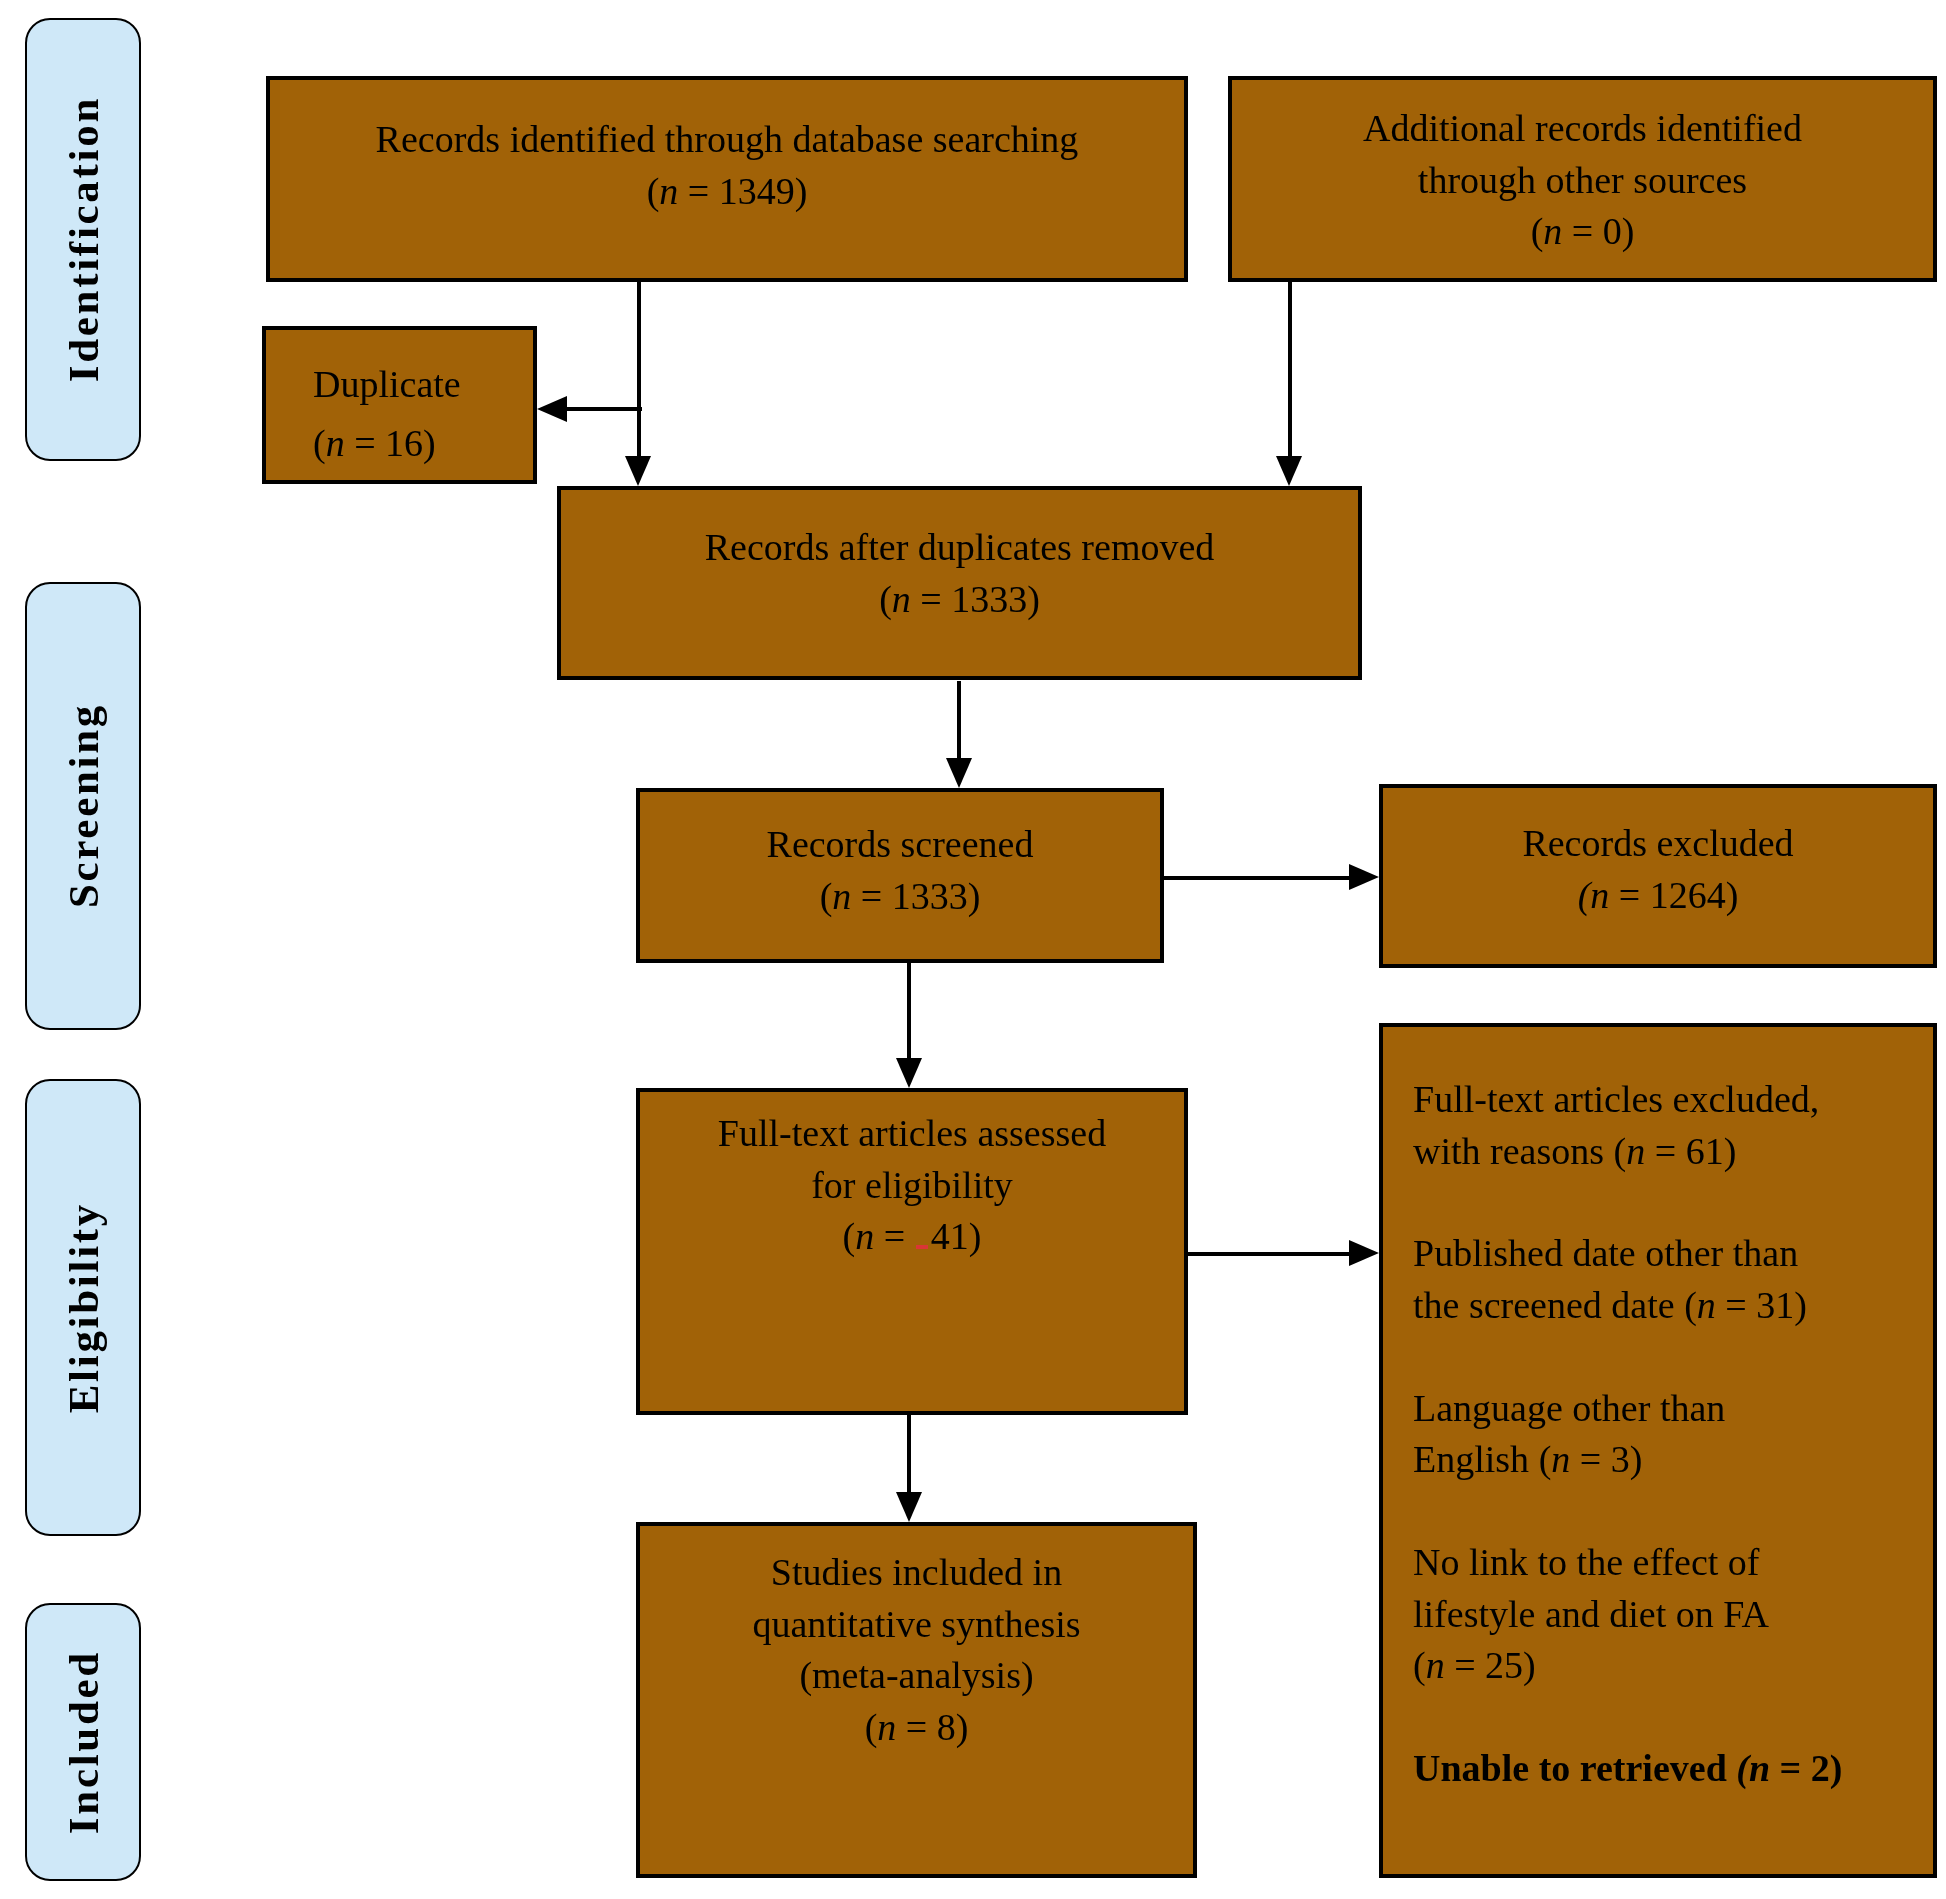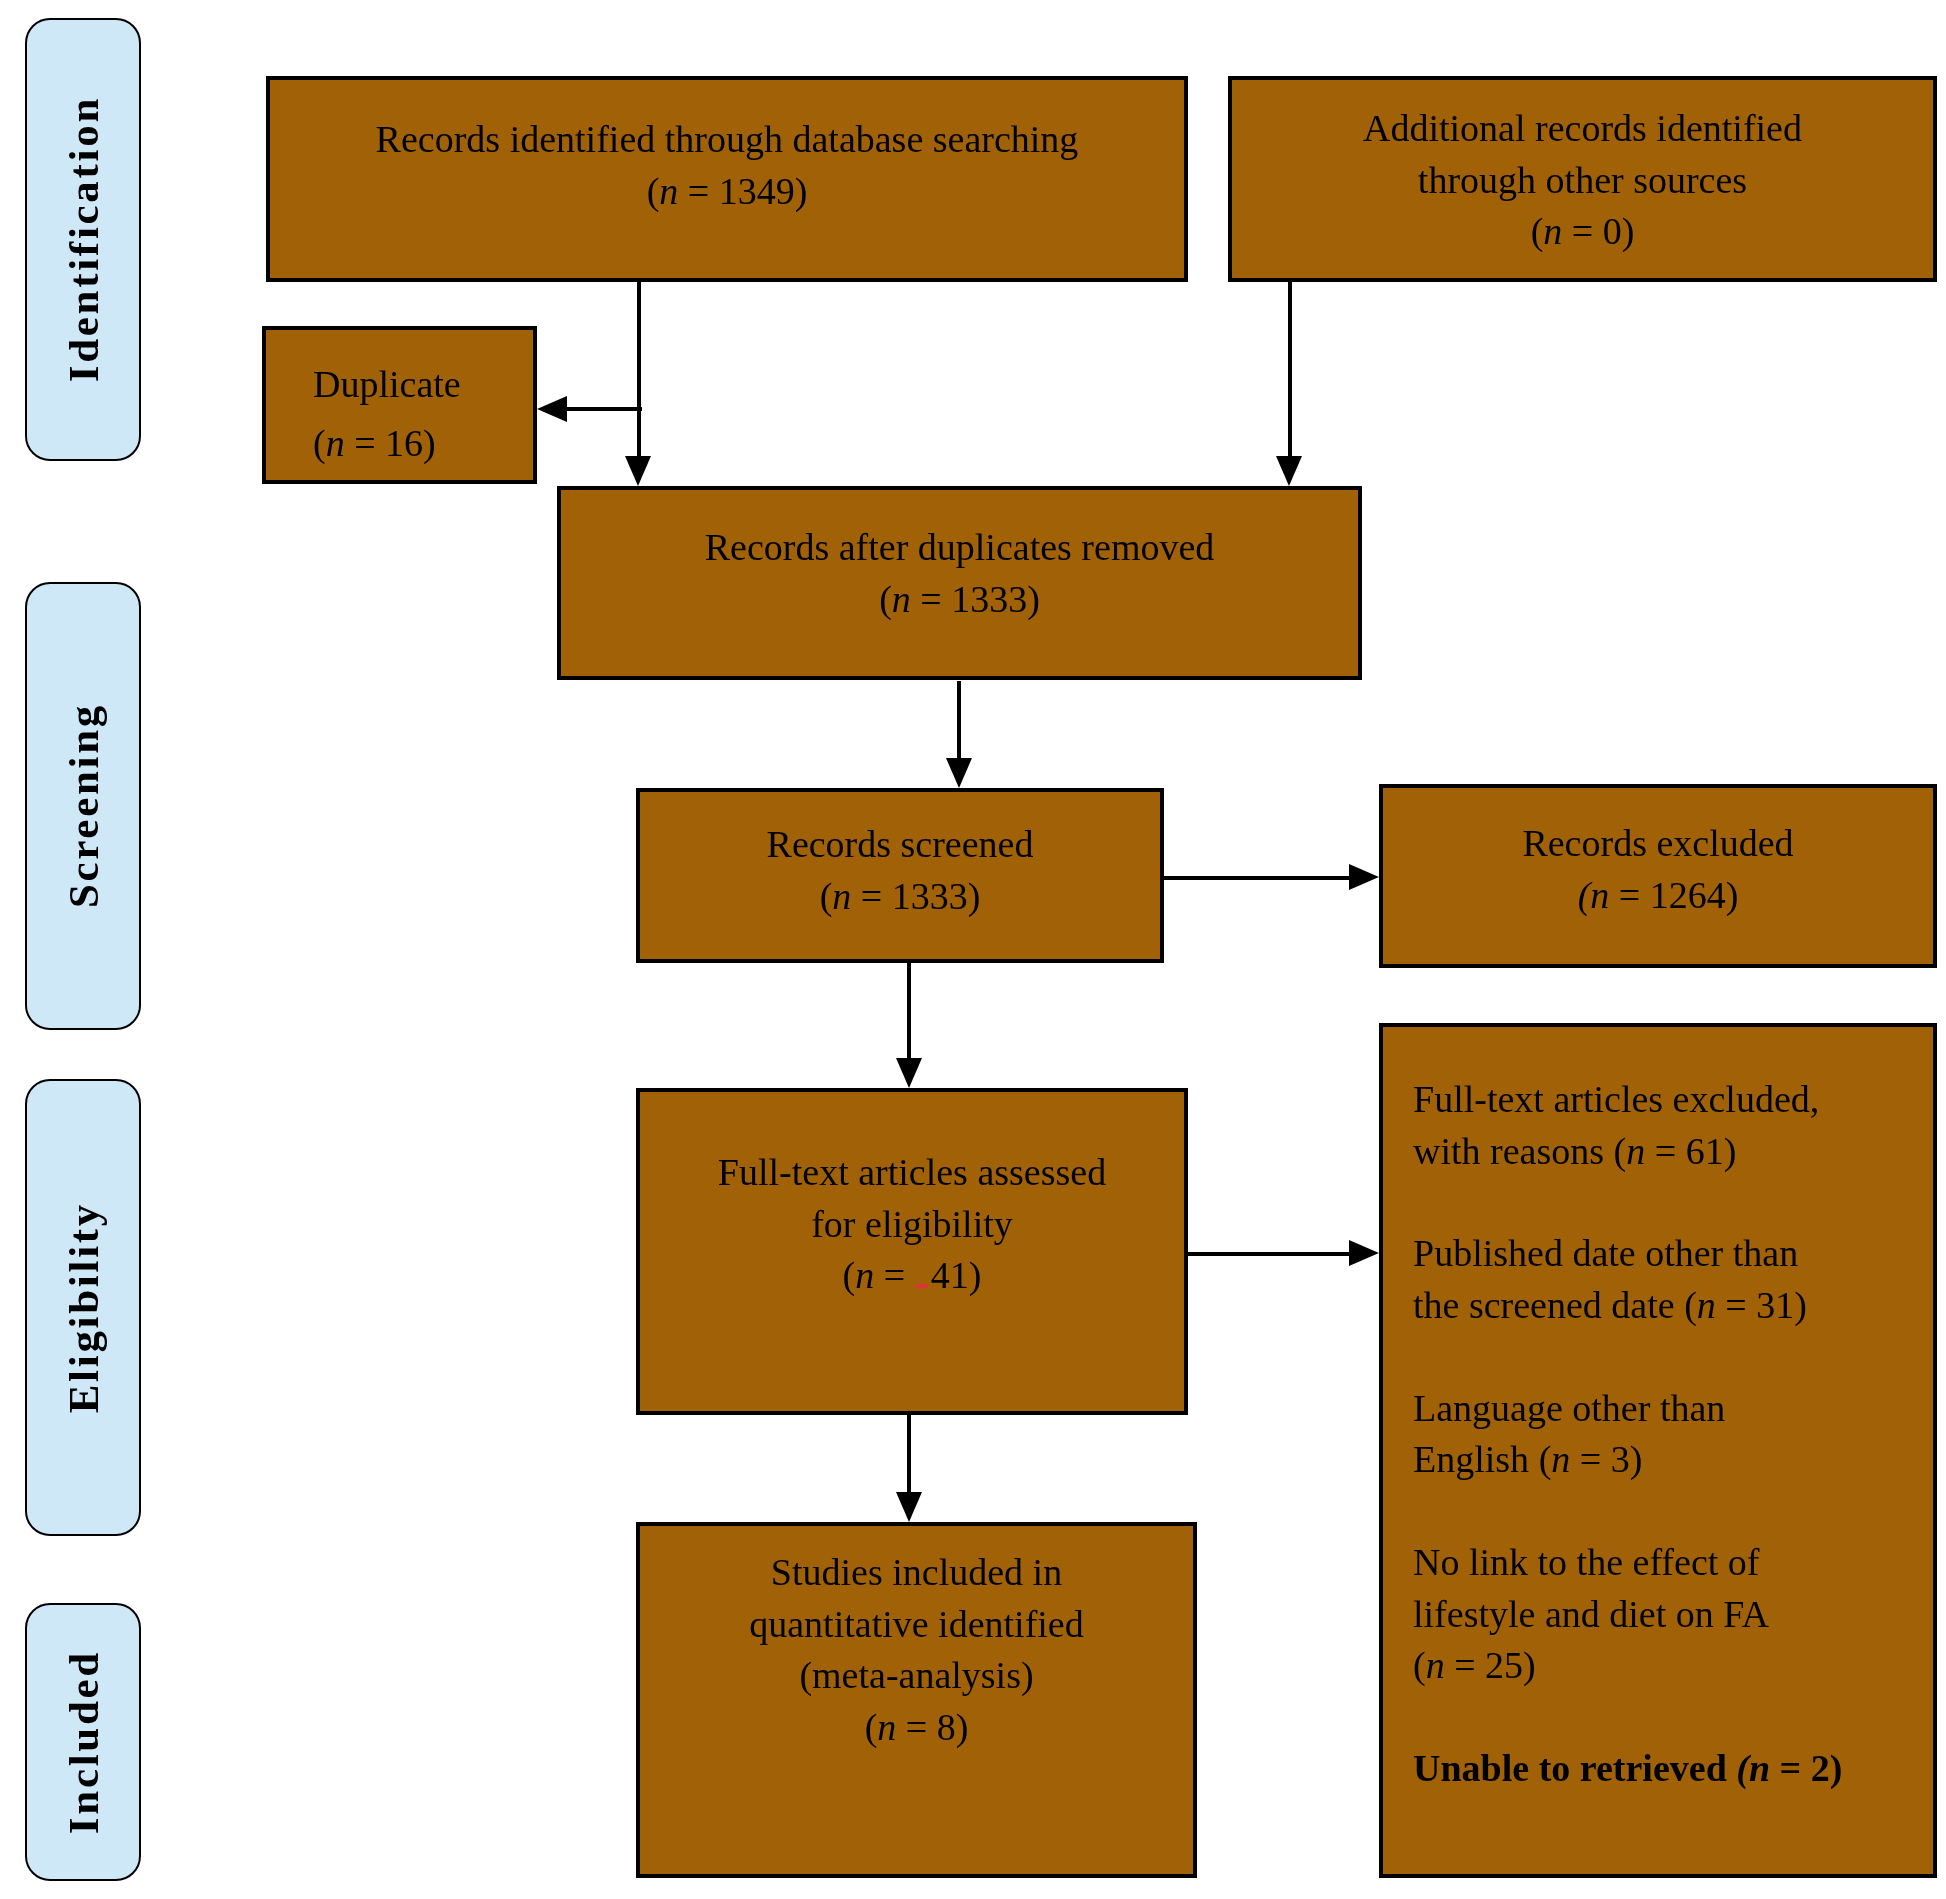--- a/index.html
+++ b/index.html
@@ -110,21 +110,21 @@
   <div class="fbox" style="left:636px;top:788px;width:528px;height:175px;padding-top:27px;">
     <div class="ln">Records screened</div>
     <div class="ln"><span>(</span><span class="nv">n</span><span>&nbsp;=&nbsp;</span><span>1333</span><span>)</span></div>
   </div>
 
   <div class="fbox" style="left:1379px;top:784px;width:558px;height:184px;padding-top:30px;">
     <div class="ln">Records excluded</div>
     <div class="ln"><span class="nv">(</span><span class="nv">n</span><span>&nbsp;=&nbsp;</span><span>1264</span><span>)</span></div>
   </div>
 
-  <div class="fbox" style="left:636px;top:1088px;width:552px;height:327px;padding-top:55px;">
+  <div class="fbox" style="left:636px;top:1088px;width:552px;height:327px;padding-top:16px;">
     <div class="ln">Full-text articles assessed</div>
     <div class="ln">for eligibility</div>
     <div class="ln"><span>(</span><span class="nv">n</span><span>&nbsp;=&nbsp;</span><span class="red-mark"></span><span>41</span><span>)</span></div>
   </div>
 
   <div class="fbox left" style="left:1379px;top:1023px;width:558px;height:855px;padding:47px 25px 0 30px;">
     <p>
       <span class="ln" style="display:block;">Full-text articles excluded,</span>
       <span><span>with reasons </span><span>(</span><span class="nv">n</span><span>&nbsp;=&nbsp;</span><span>61</span><span>)</span></span>
     </p>
@@ -141,21 +141,21 @@
       <span class="ln" style="display:block;">lifestyle and diet on FA</span>
       <span style="display:block;"><span>(</span><span class="nv">n</span><span>&nbsp;=&nbsp;</span><span>25</span><span>)</span></span>
     </p>
     <p>
       <span><span>Unable to retrieved </span><span class="nv">(</span><span class="nv">n</span><span>&nbsp;=&nbsp;</span><span>2</span><span>)</span></span>
     </p>
   </div>
 
   <div class="fbox" style="left:636px;top:1522px;width:561px;height:356px;padding-top:21px;">
     <div class="ln">Studies included in</div>
-    <div class="ln">quantitative identified</div>
+    <div class="ln">quantitative synthesis</div>
     <div class="ln">(meta-analysis)</div>
     <div class="ln"><span>(</span><span class="nv">n</span><span>&nbsp;=&nbsp;</span><span>8</span><span>)</span></div>
   </div>
 
   <div>
     <div class="vline" style="left:637px;top:282px;height:176px;"></div>
     <div class="head-down" style="left:625px;top:456px;"></div>
   </div>
 
   <div>

